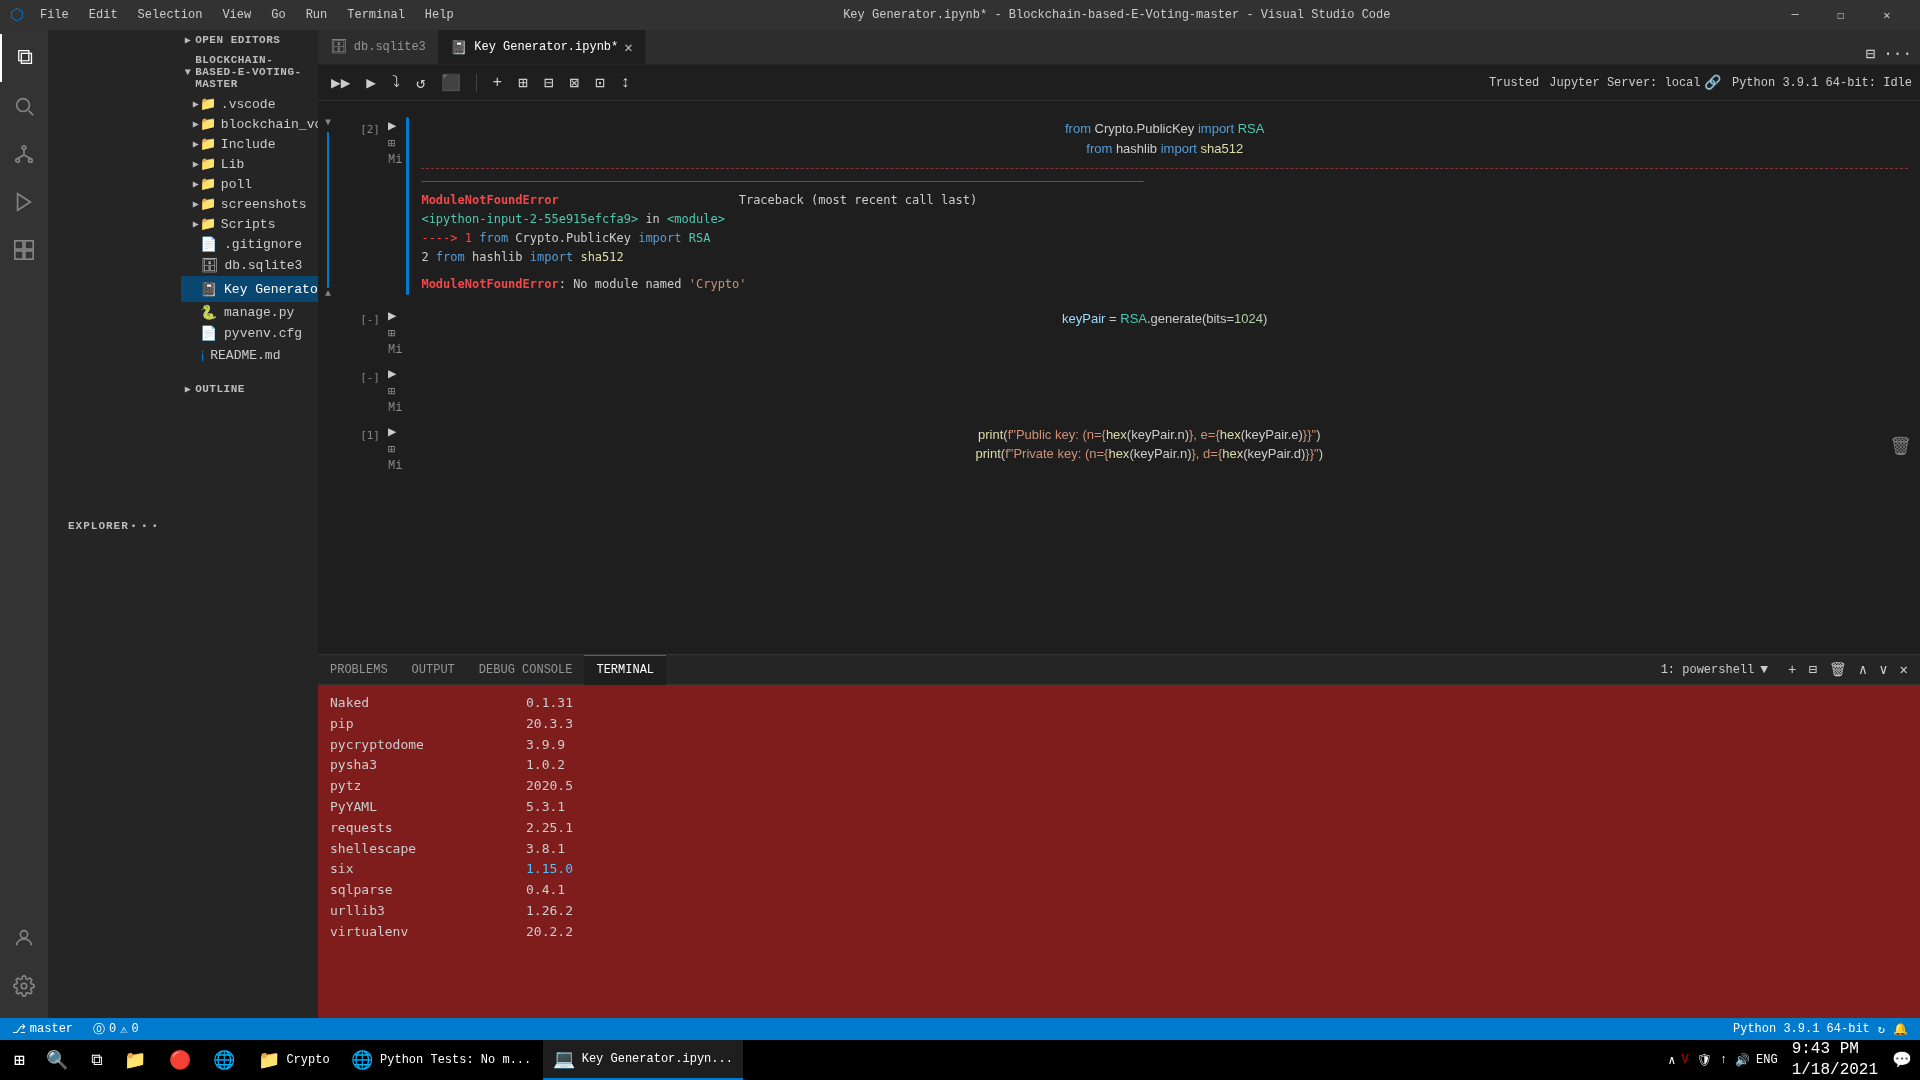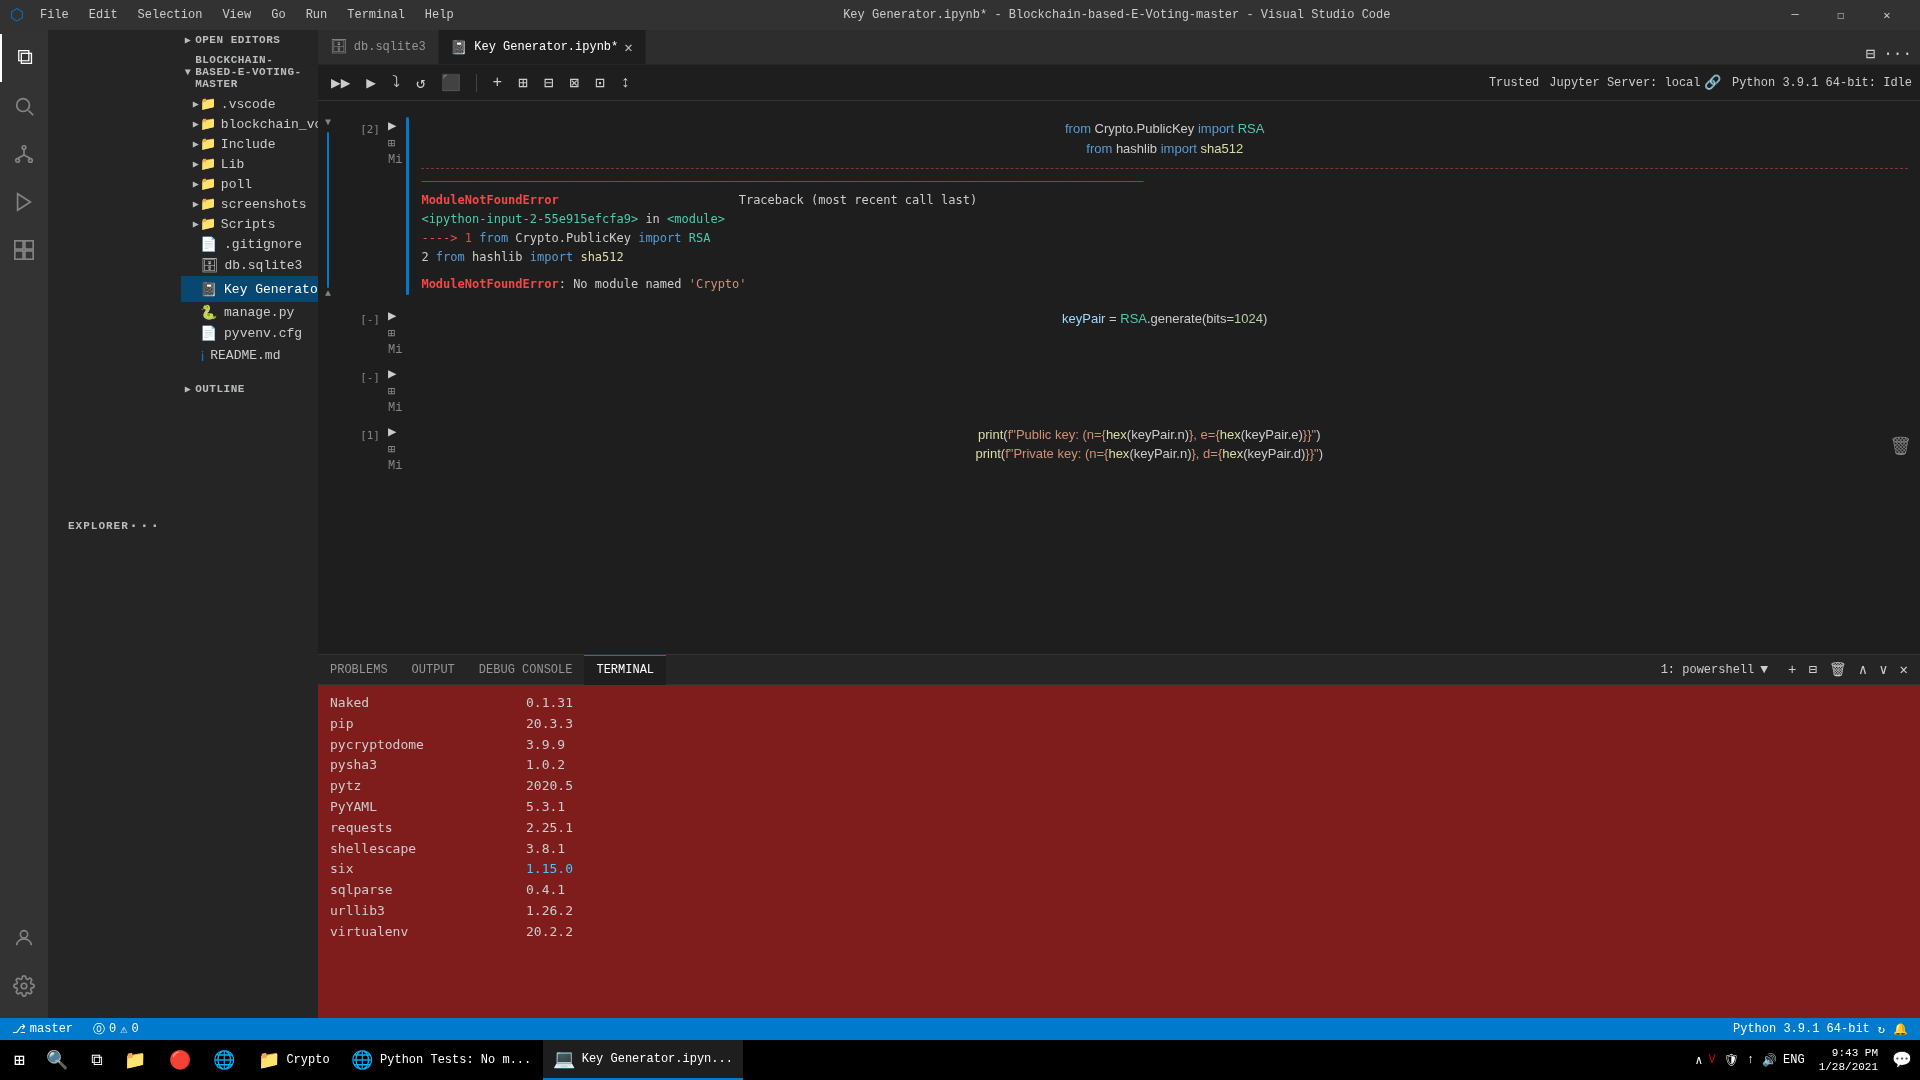--- a/index.html
+++ b/index.html
@@ -470,22 +470,21 @@
       gap: 6px;
       font-size: 12px;
       color: #ffffff;
     }
     .sys-tray-icons {
       display: flex;
       align-items: center;
       gap: 8px;
     }
     .clock {
-      text-align: right;
-      font-size: 11px;
+      font-size: 16px;
       color: #ffffff;
       line-height: 1.3;
       padding: 0 8px;
       cursor: pointer;
     }
 
     
     .explorer-section::-webkit-scrollbar { width: 6px; }
     .explorer-section::-webkit-scrollbar-thumb { background: #424242; }
   </style>
@@ -919,18 +918,18 @@
       <span>∧</span>
       <div class="sys-tray-icons">
         <span style="color:#cc0000;">V</span>
         <span>🛡</span>
         <span>↑</span>
         <span>🔊</span>
       </div>
       <span>ENG</span>
       <div class="clock">
         <div>9:43 PM</div>
-        <div>1/28/2021</div>
+        <div>1/18/2021</div>
       </div>
       <span style="font-size:16px;">💬</span>
     </div>
   </div>
 </div>
 
 </body></html>

